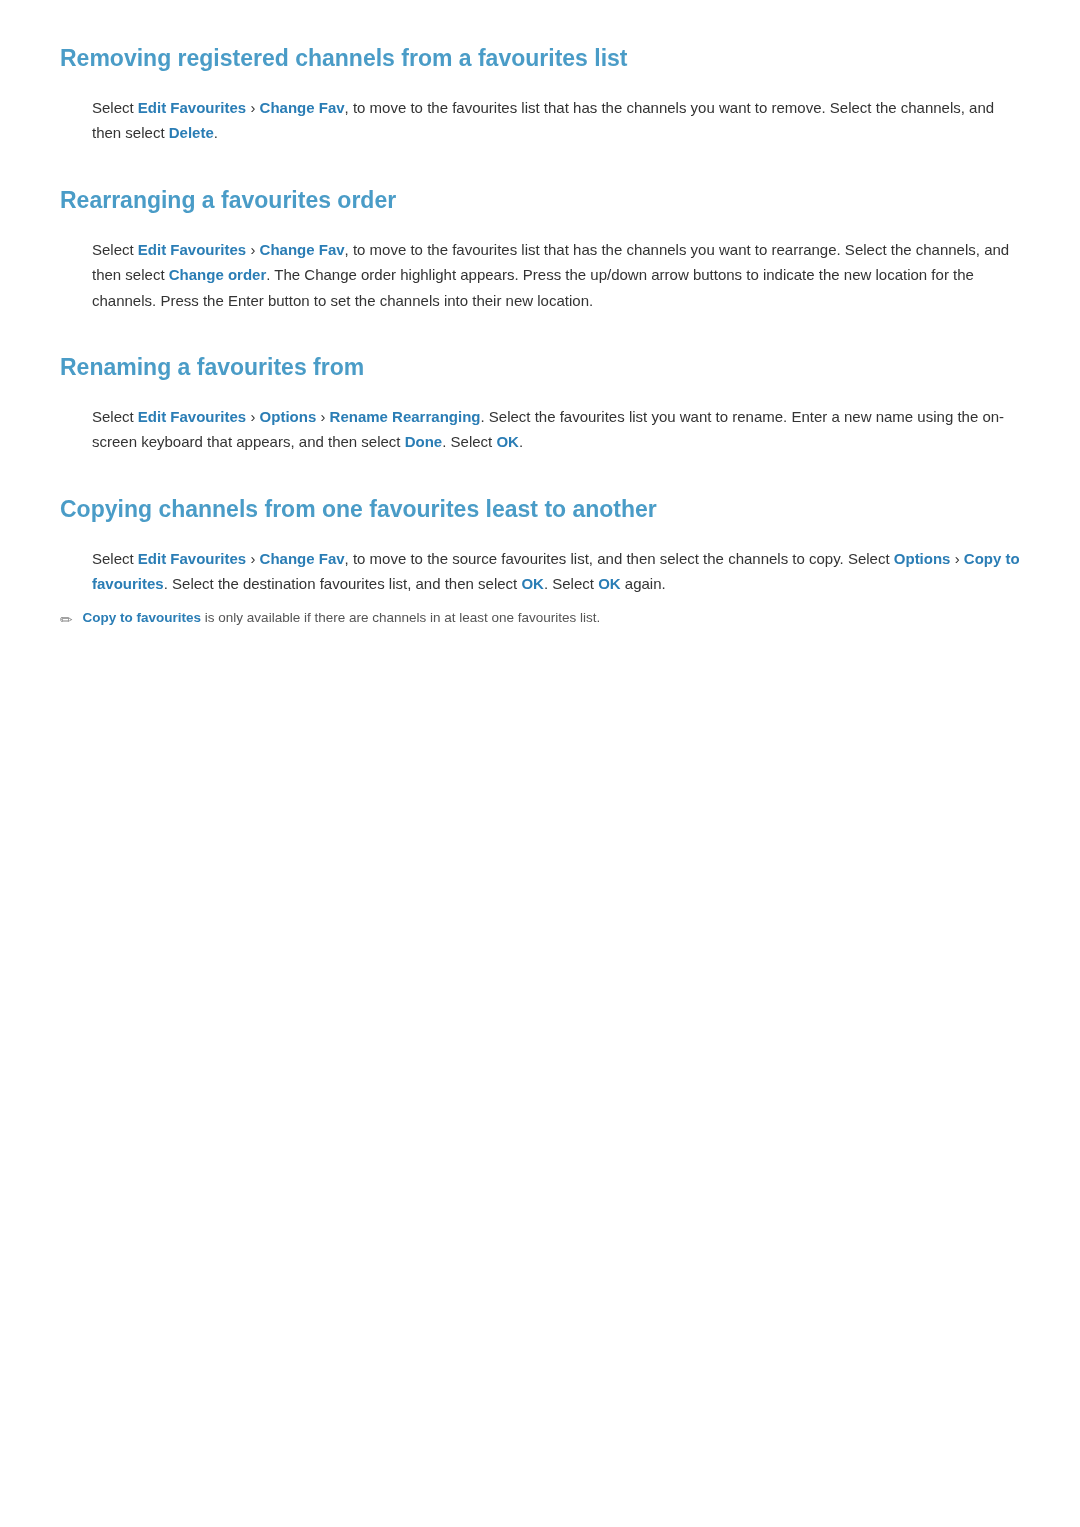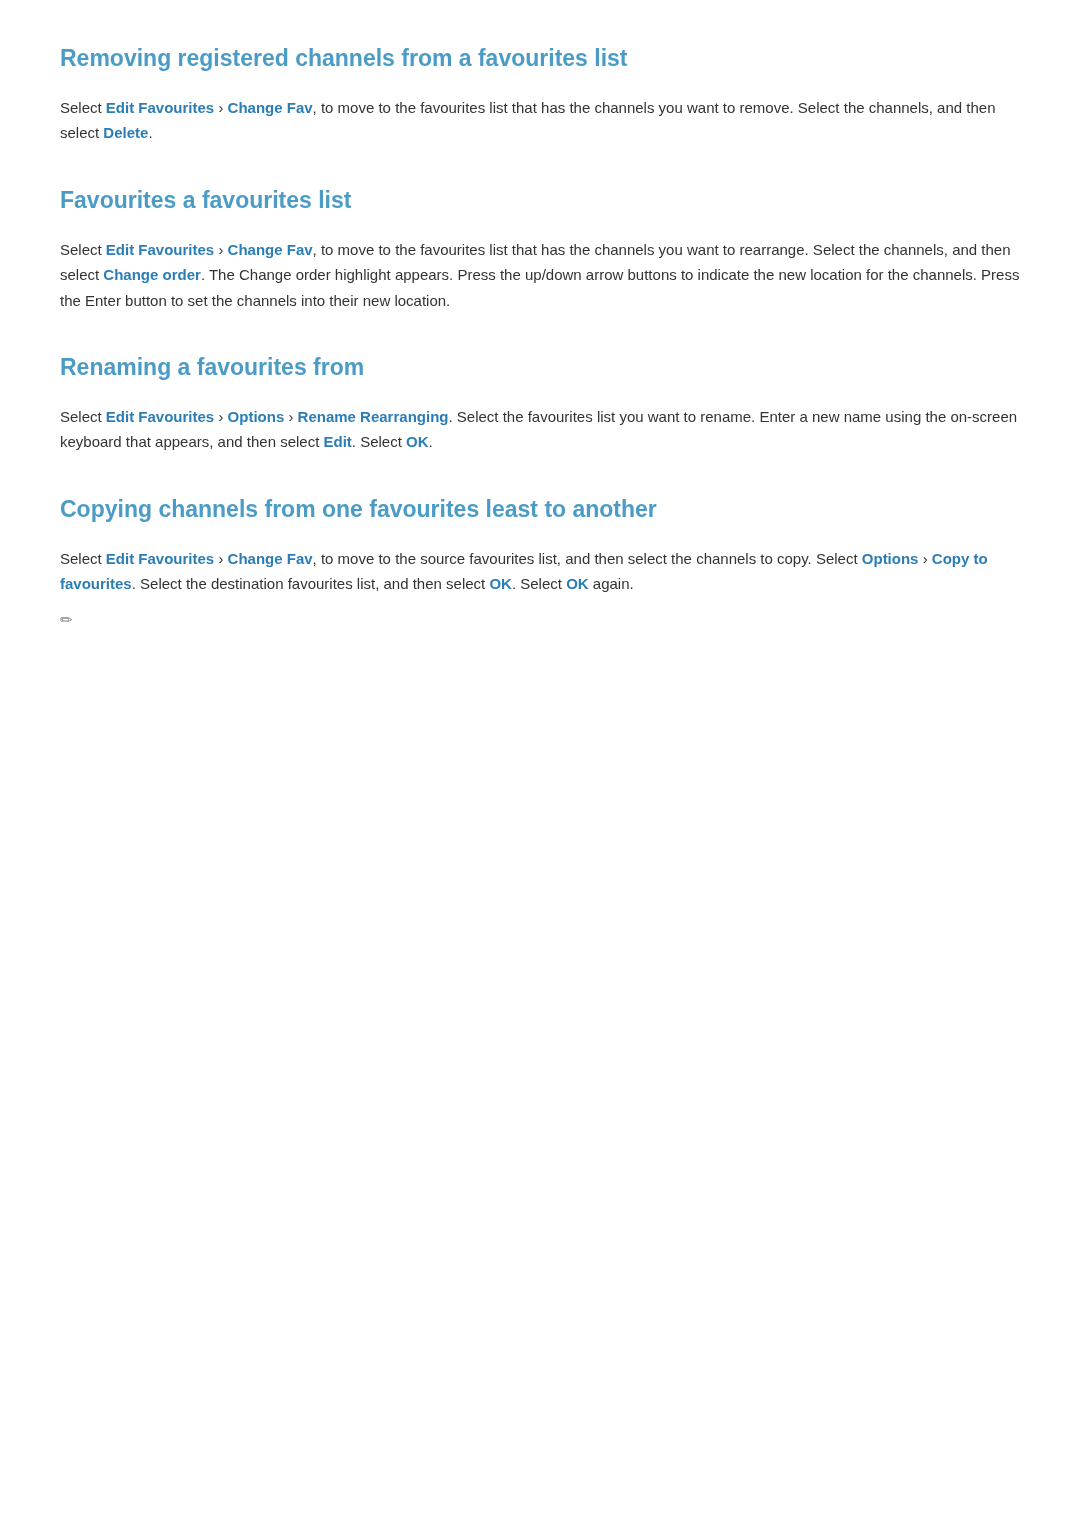--- a/index.html
+++ b/index.html
@@ -27,20 +27,21 @@
       font-size: 23px;
       font-weight: 600;
       margin-bottom: 14px;
       padding-bottom: 4px;
     }
 
     .section-body {
       font-size: 15px;
       color: #333333;
       line-height: 1.7;
+      margin-left: 32px;
     }
 
     .highlight {
       color: #2a7db5;
       font-weight: 600;
     }
 
     .note-row {
       display: flex;
       align-items: flex-start;
@@ -67,27 +68,28 @@
   </style>
 </head>
 <body>
 
 <div id="app">
     <div class="section">
       <div class="section-title">Removing registered channels from a favourites list</div>
       <div class="section-body">Select <span class="highlight">Edit Favourites</span> › <span class="highlight">Change Fav</span>, to move to the favourites list that has the channels you want to remove. Select the channels, and then select <span class="highlight">Delete</span>.</div>
     </div>
     <div class="section">
-      <div class="section-title">Favourites a favourites list</div>
+      <div class="section-title">Rearranging a favourites order</div>
       <div class="section-body">Select <span class="highlight">Edit Favourites</span> › <span class="highlight">Change Fav</span>, to move to the favourites list that has the channels you want to rearrange. Select the channels, and then select <span class="highlight">Change order</span>. The Change order highlight appears. Press the up/down arrow buttons to indicate the new location for the channels. Press the Enter button to set the channels into their new location.</div>
     </div>
     <div class="section">
       <div class="section-title">Renaming a favourites from</div>
-      <div class="section-body">Select <span class="highlight">Edit Favourites</span> › <span class="highlight">Options</span> › <span class="highlight">Rename Rearranging</span>. Select the favourites list you want to rename. Enter a new name using the on-screen keyboard that appears, and then select <span class="highlight">Edit</span>. Select <span class="highlight">OK</span>.</div>
+      <div class="section-body">Select <span class="highlight">Edit Favourites</span> › <span class="highlight">Options</span> › <span class="highlight">Rename Rearranging</span>. Select the favourites list you want to rename. Enter a new name using the on-screen keyboard that appears, and then select <span class="highlight">Done</span>. Select <span class="highlight">OK</span>.</div>
     </div>
     <div class="section">
       <div class="section-title">Copying channels from one favourites least to another</div>
       <div class="section-body">Select <span class="highlight">Edit Favourites</span> › <span class="highlight">Change Fav</span>, to move to the source favourites list, and then select the channels to copy. Select <span class="highlight">Options</span> › <span class="highlight">Copy to favourites</span>. Select the destination favourites list, and then select <span class="highlight">OK</span>. Select <span class="highlight">OK</span> again.</div>
       <div class="note-row">
         <span class="note-icon">✏</span>
+        <span class="note-text"><span class="highlight">Copy to favourites</span> is only available if there are channels in at least one favourites list.</span>
       </div>
     </div>
   </div>
 
 </body></html>

